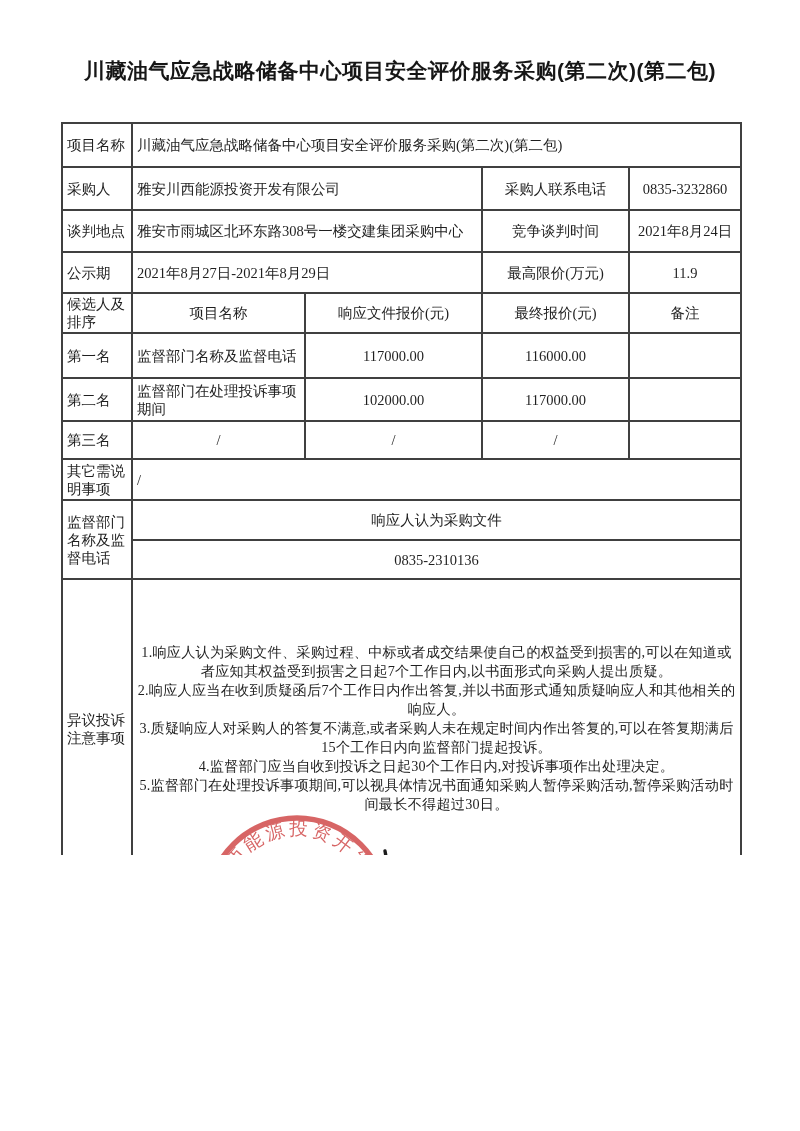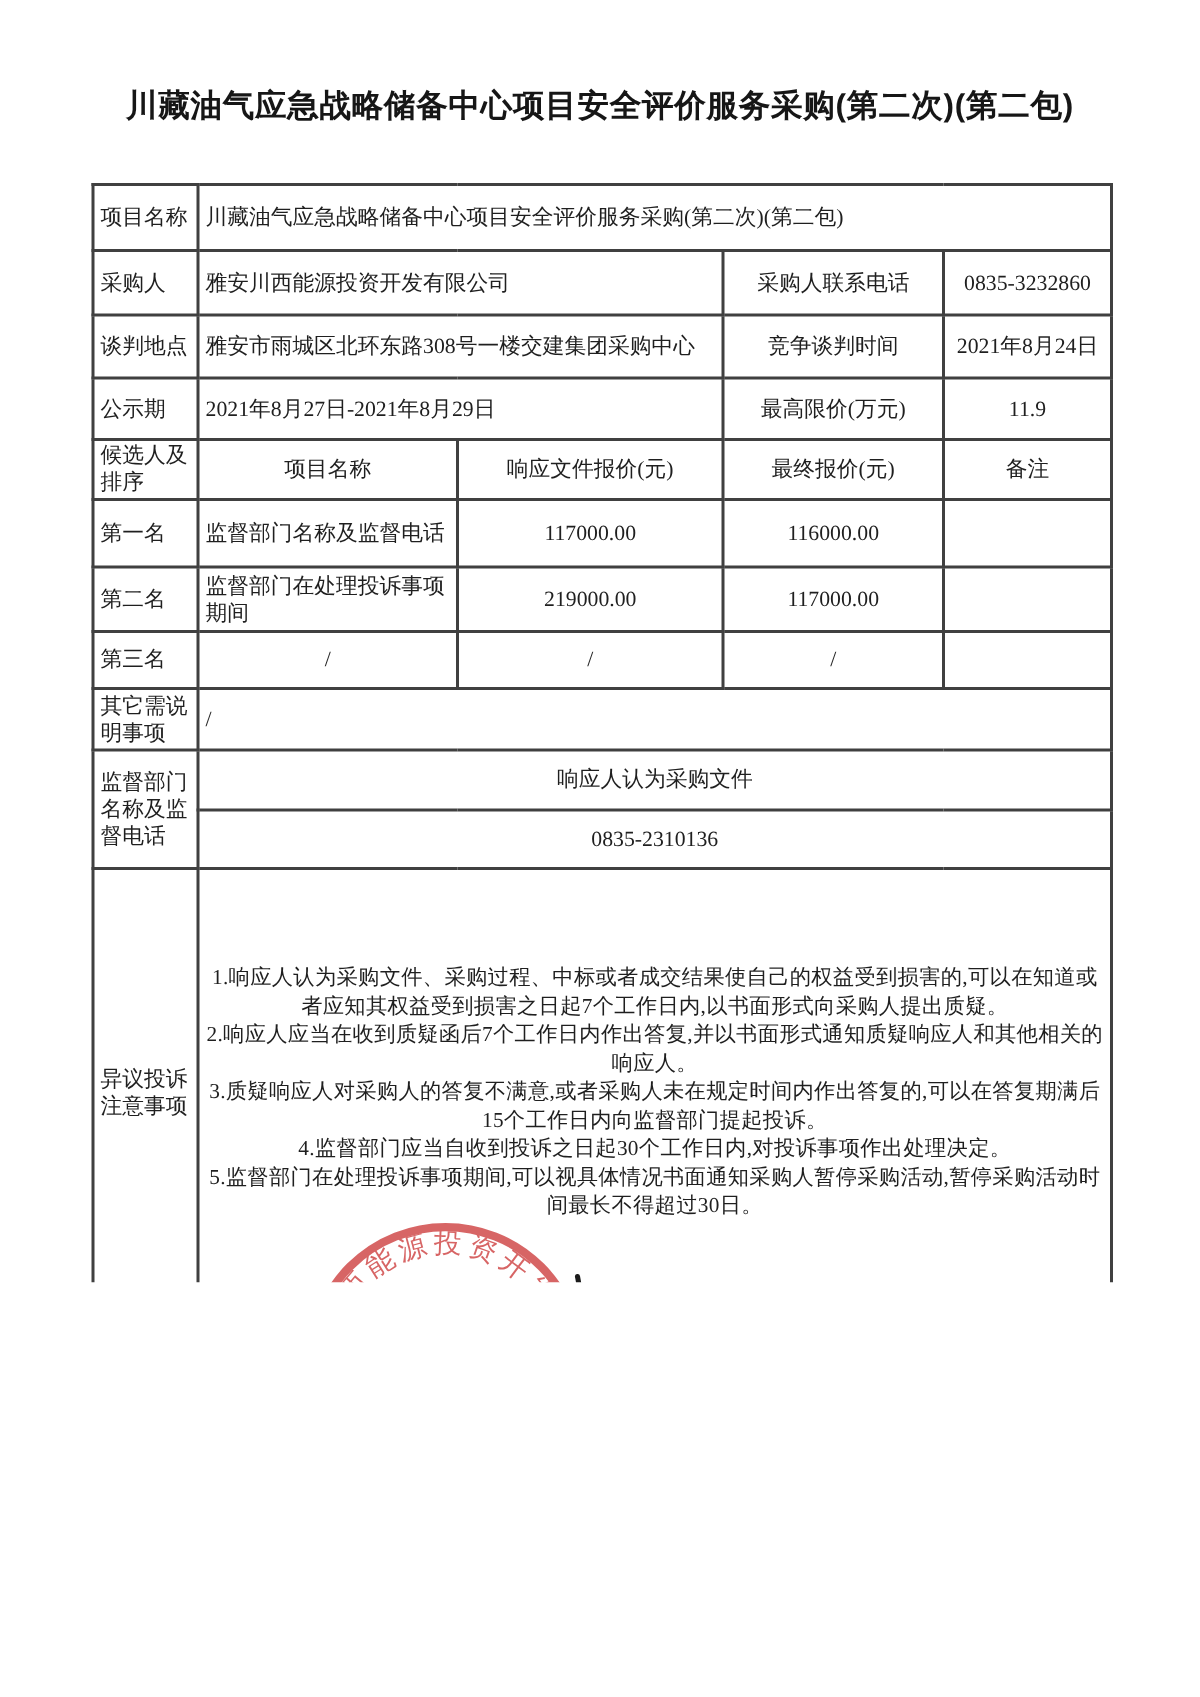--- a/index.html
+++ b/index.html
@@ -113,21 +113,21 @@
       <td class="lbl">第一名</td>
       <td class="l">监督部门名称及监督电话</td>
       <td class="c">117000.00</td>
       <td class="c">116000.00</td>
       <td class="c"></td>
     </tr>
 
     <tr style="height:43px">
       <td class="lbl">第二名</td>
       <td class="l">监督部门在处理投诉事项期间</td>
-      <td class="c">219000.00</td>
+      <td class="c">102000.00</td>
       <td class="c">117000.00</td>
       <td class="c"></td>
     </tr>
 
     <tr style="height:38px">
       <td class="lbl">第三名</td>
       <td class="c">/</td>
       <td class="c">/</td>
       <td class="c">/</td>
       <td class="c"></td>

